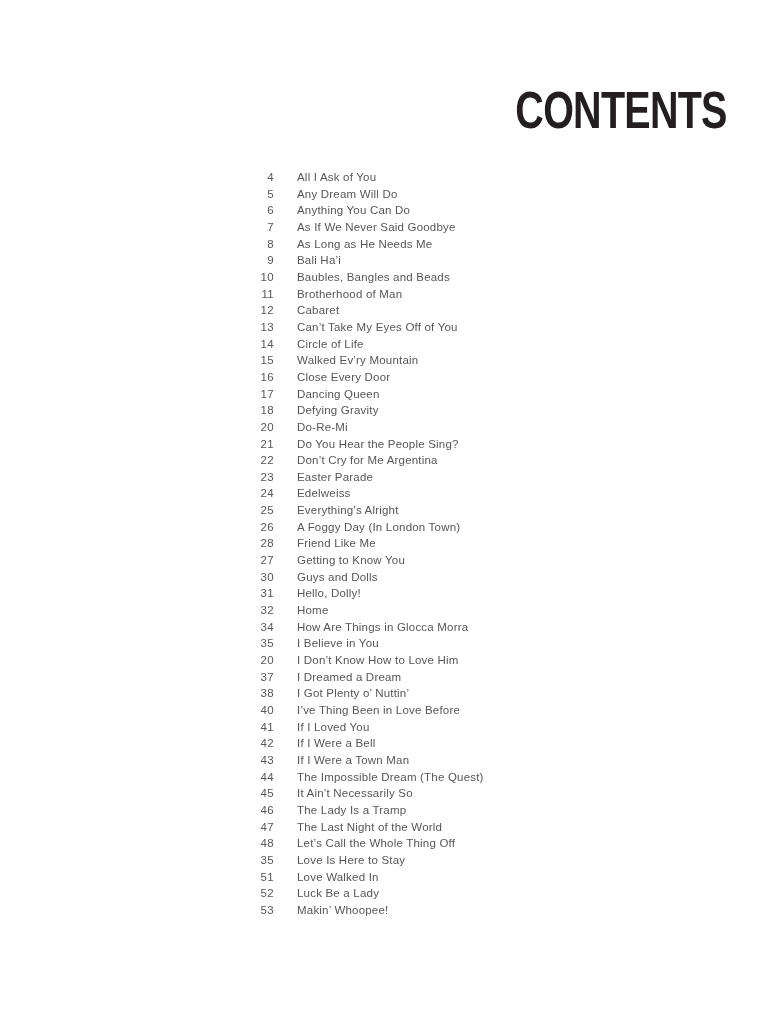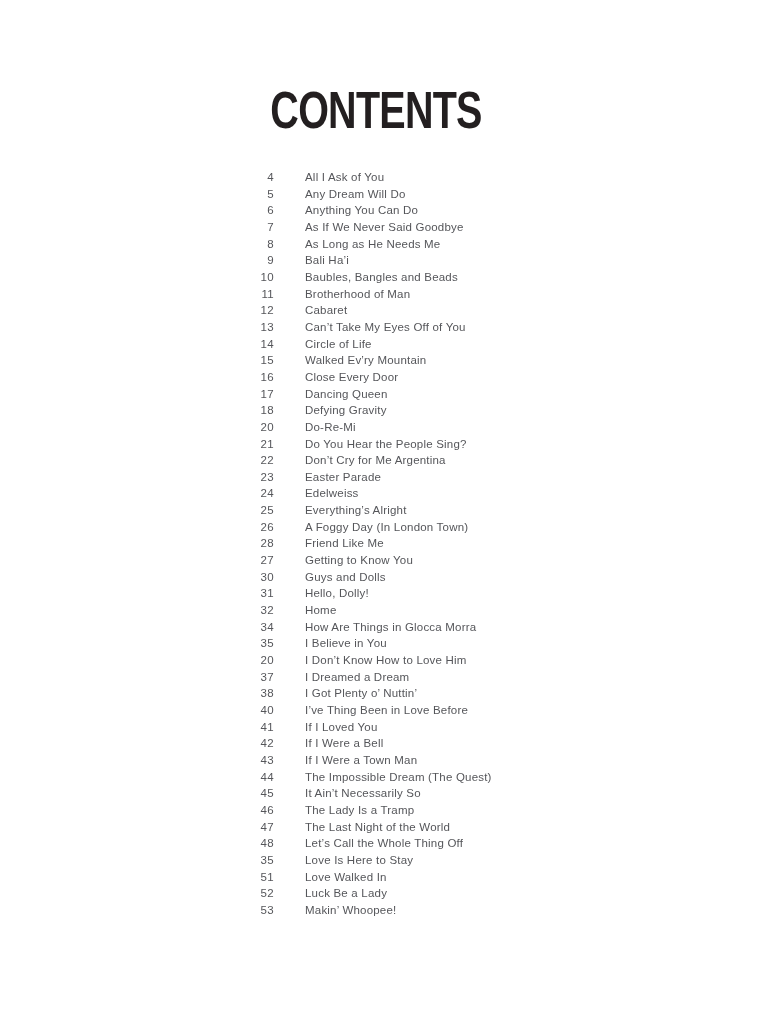--- a/index.html
+++ b/index.html
@@ -15,21 +15,21 @@
     position: relative;
     width: 768px;
     height: 1024px;
     background: #ffffff;
   }
   .title-wrap {
     position: absolute;
     top: 84px;
     left: 0;
     right: 0;
-    text-align: center;
+    text-align: right;
   }
   .title-text {
     display: inline-block;
     font-family: "Liberation Sans", sans-serif;
     font-weight: 700;
     font-size: 52px;
     line-height: 1;
     color: #231f20;
     letter-spacing: -1px;
     transform: scaleX(0.76);
@@ -50,21 +50,21 @@
     white-space: nowrap;
   }
   .toc-num {
     display: inline-block;
     width: 24px;
     text-align: right;
     flex: 0 0 24px;
     letter-spacing: 0.3px;
   }
   .toc-title {
-    padding-left: 31px;
+    padding-left: 23px;
     letter-spacing: 0.2px;
     text-align: center;
   }
 </style>
 </head>
 <body>
 
 <div class="page">
   <div class="title-wrap">
     <span class="title-text">CONTENTS</span>

